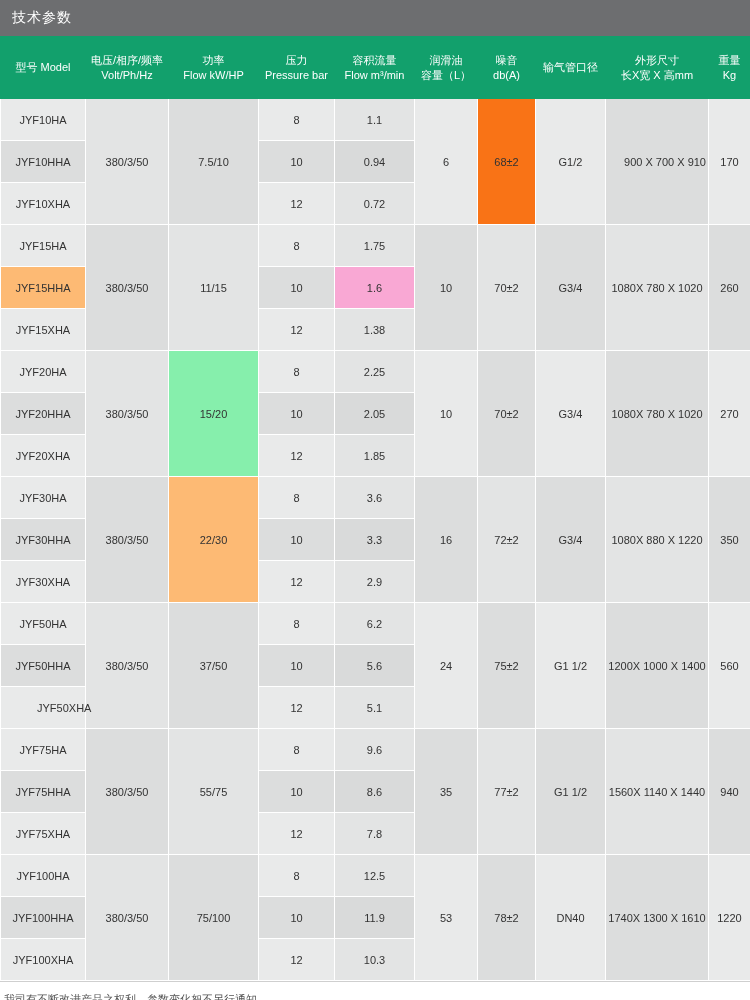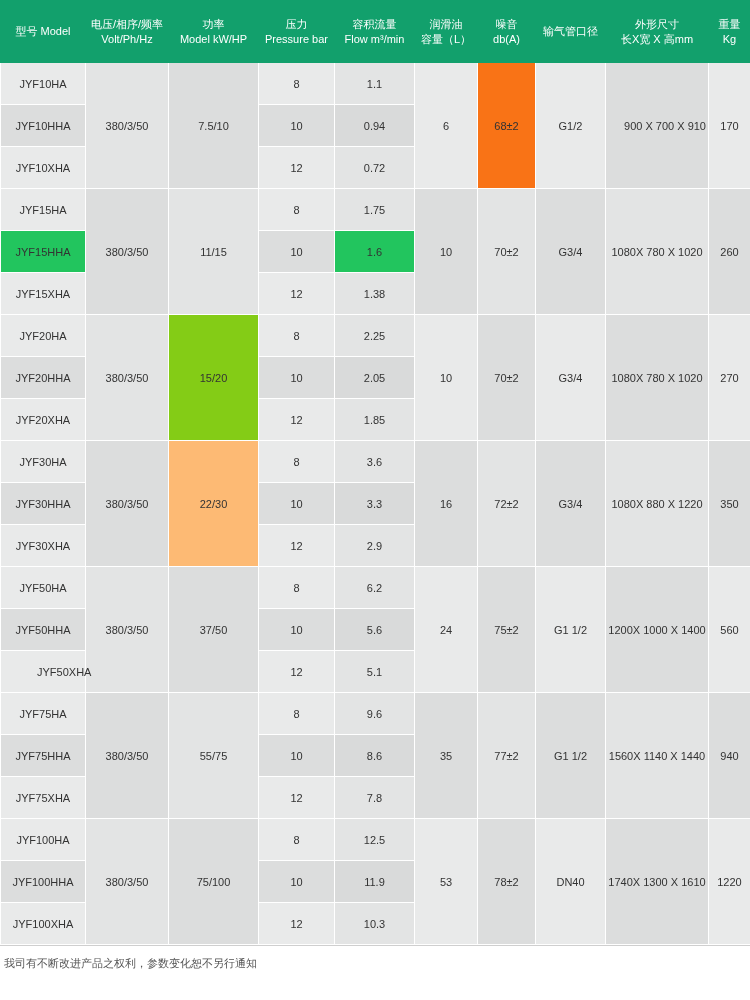--- a/index.html
+++ b/index.html
@@ -77,20 +77,23 @@
   col.c-noise { width: 58px; }
   col.c-pipe  { width: 70px; }
   col.c-dim   { width: 103px; }
   col.c-weight{ width: 42px; }
 </style>
 </head>
 <body>
 
 <div class="page">
 
+  <div class="title-bar">
+    <span>技术参数</span>
+  </div>
 
   <table class="spec">
     <colgroup>
       <col class="c-model">
         <col class="c-volt">
         <col class="c-power">
         <col class="c-press">
       <col class="c-flow">
         <col class="c-oil">
         <col class="c-noise">
@@ -102,21 +105,21 @@
       <tr id="header-row">
           <th>
             <div>型号 Model</div>
           </th>
           <th>
             <div>电压/相序/频率</div>
             <div>Volt/Ph/Hz</div>
           </th>
           <th>
             <div>功率</div>
-            <div>Model kW/HP</div>
+            <div>Flow kW/HP</div>
           </th>
           <th>
             <div>压力</div>
             <div>Pressure bar</div>
           </th>
           <th>
             <div>容积流量</div>
             <div>Flow m³/min</div>
           </th>
           <th>
@@ -169,33 +172,33 @@
           <td rowspan="3" style="background: rgb(227, 228, 228);">11/15</td>
           <td style="background: rgb(233, 234, 234);">8</td>
           <td style="background: rgb(227, 228, 228);">1.75</td>
           <td rowspan="3" style="background: rgb(220, 221, 221);">10</td>
           <td rowspan="3" style="background: rgb(227, 228, 228);">70±2</td>
           <td rowspan="3" style="background: rgb(220, 221, 221);">G3/4</td>
           <td rowspan="3" style="background: rgb(227, 228, 228);">1080X 780 X 1020</td>
           <td rowspan="3" style="background: rgb(220, 221, 221);">260</td>
         </tr>
         <tr>
-          <td class="model" style="background: #22c55e;">JYF15HHA</td>
-          <td style="background: rgb(220, 221, 221);">10</td>
-          <td style="background: #22c55e;">1.6</td>
+          <td class="model" style="background: #fdba74;">JYF15HHA</td>
+          <td style="background: rgb(220, 221, 221);">10</td>
+          <td style="background: #f9a8d4;">1.6</td>
         </tr>
         <tr>
           <td class="model" style="background: rgb(233, 234, 234);">JYF15XHA</td>
           <td style="background: rgb(233, 234, 234);">12</td>
           <td style="background: rgb(227, 228, 228);">1.38</td>
         </tr>
         <tr>
           <td class="model" style="background: rgb(233, 234, 234);">JYF20HA</td>
           <td rowspan="3" style="background: rgb(227, 228, 228);">380/3/50</td>
-          <td rowspan="3" style="background: #84cc16;">15/20</td>
+          <td rowspan="3" style="background: #86efac;">15/20</td>
           <td style="background: rgb(233, 234, 234);">8</td>
           <td style="background: rgb(227, 228, 228);">2.25</td>
           <td rowspan="3" style="background: rgb(233, 234, 234);">10</td>
           <td rowspan="3" style="background: rgb(220, 221, 221);">70±2</td>
           <td rowspan="3" style="background: rgb(233, 234, 234);">G3/4</td>
           <td rowspan="3" style="background: rgb(220, 221, 221);">1080X 780 X 1020</td>
           <td rowspan="3" style="background: rgb(233, 234, 234);">270</td>
         </tr>
         <tr>
           <td class="model" style="background: rgb(220, 221, 221);">JYF20HHA</td>

